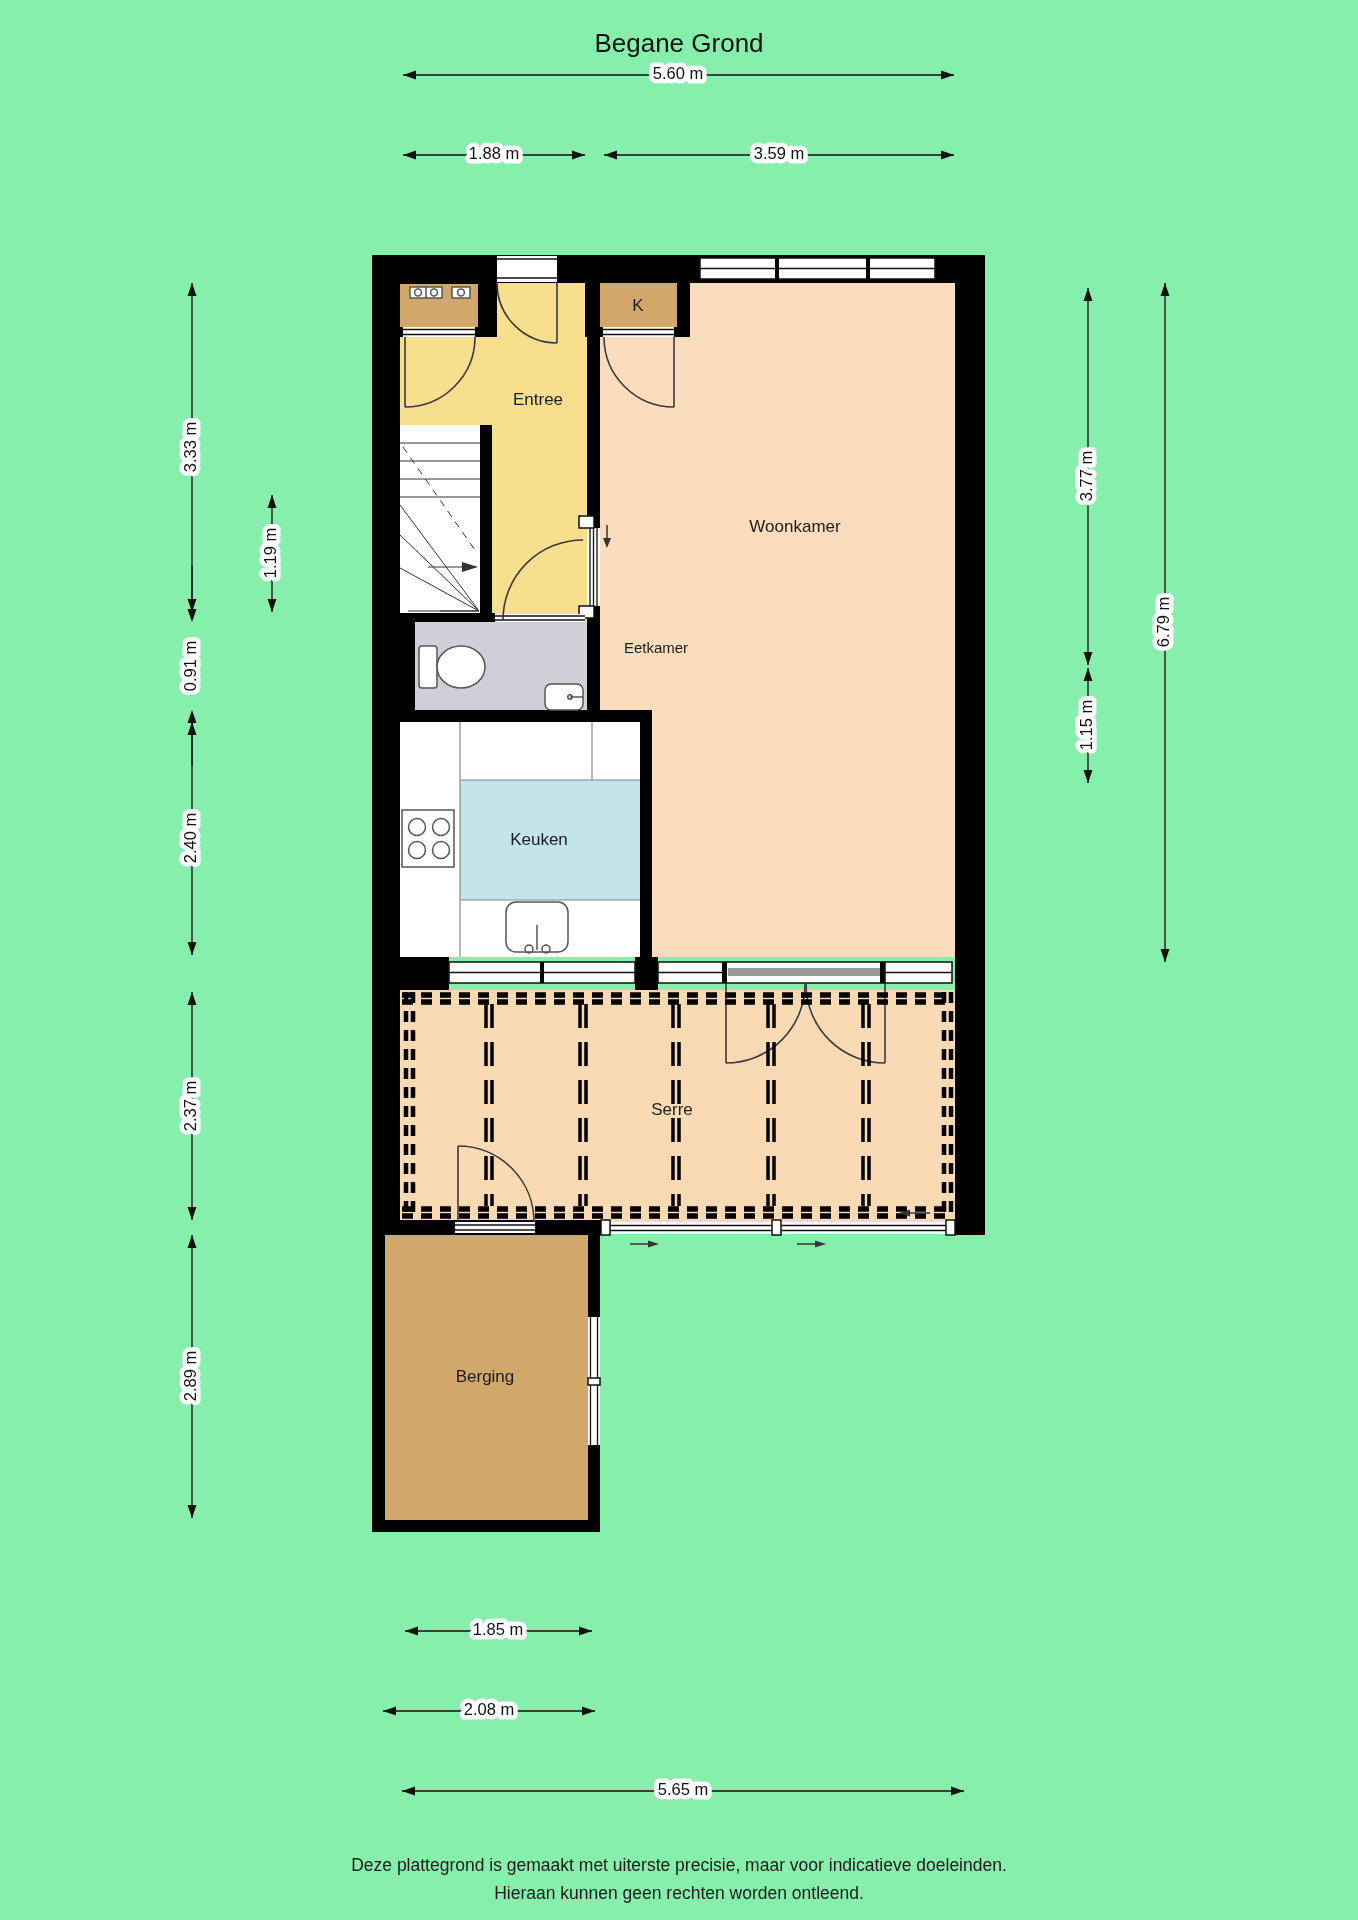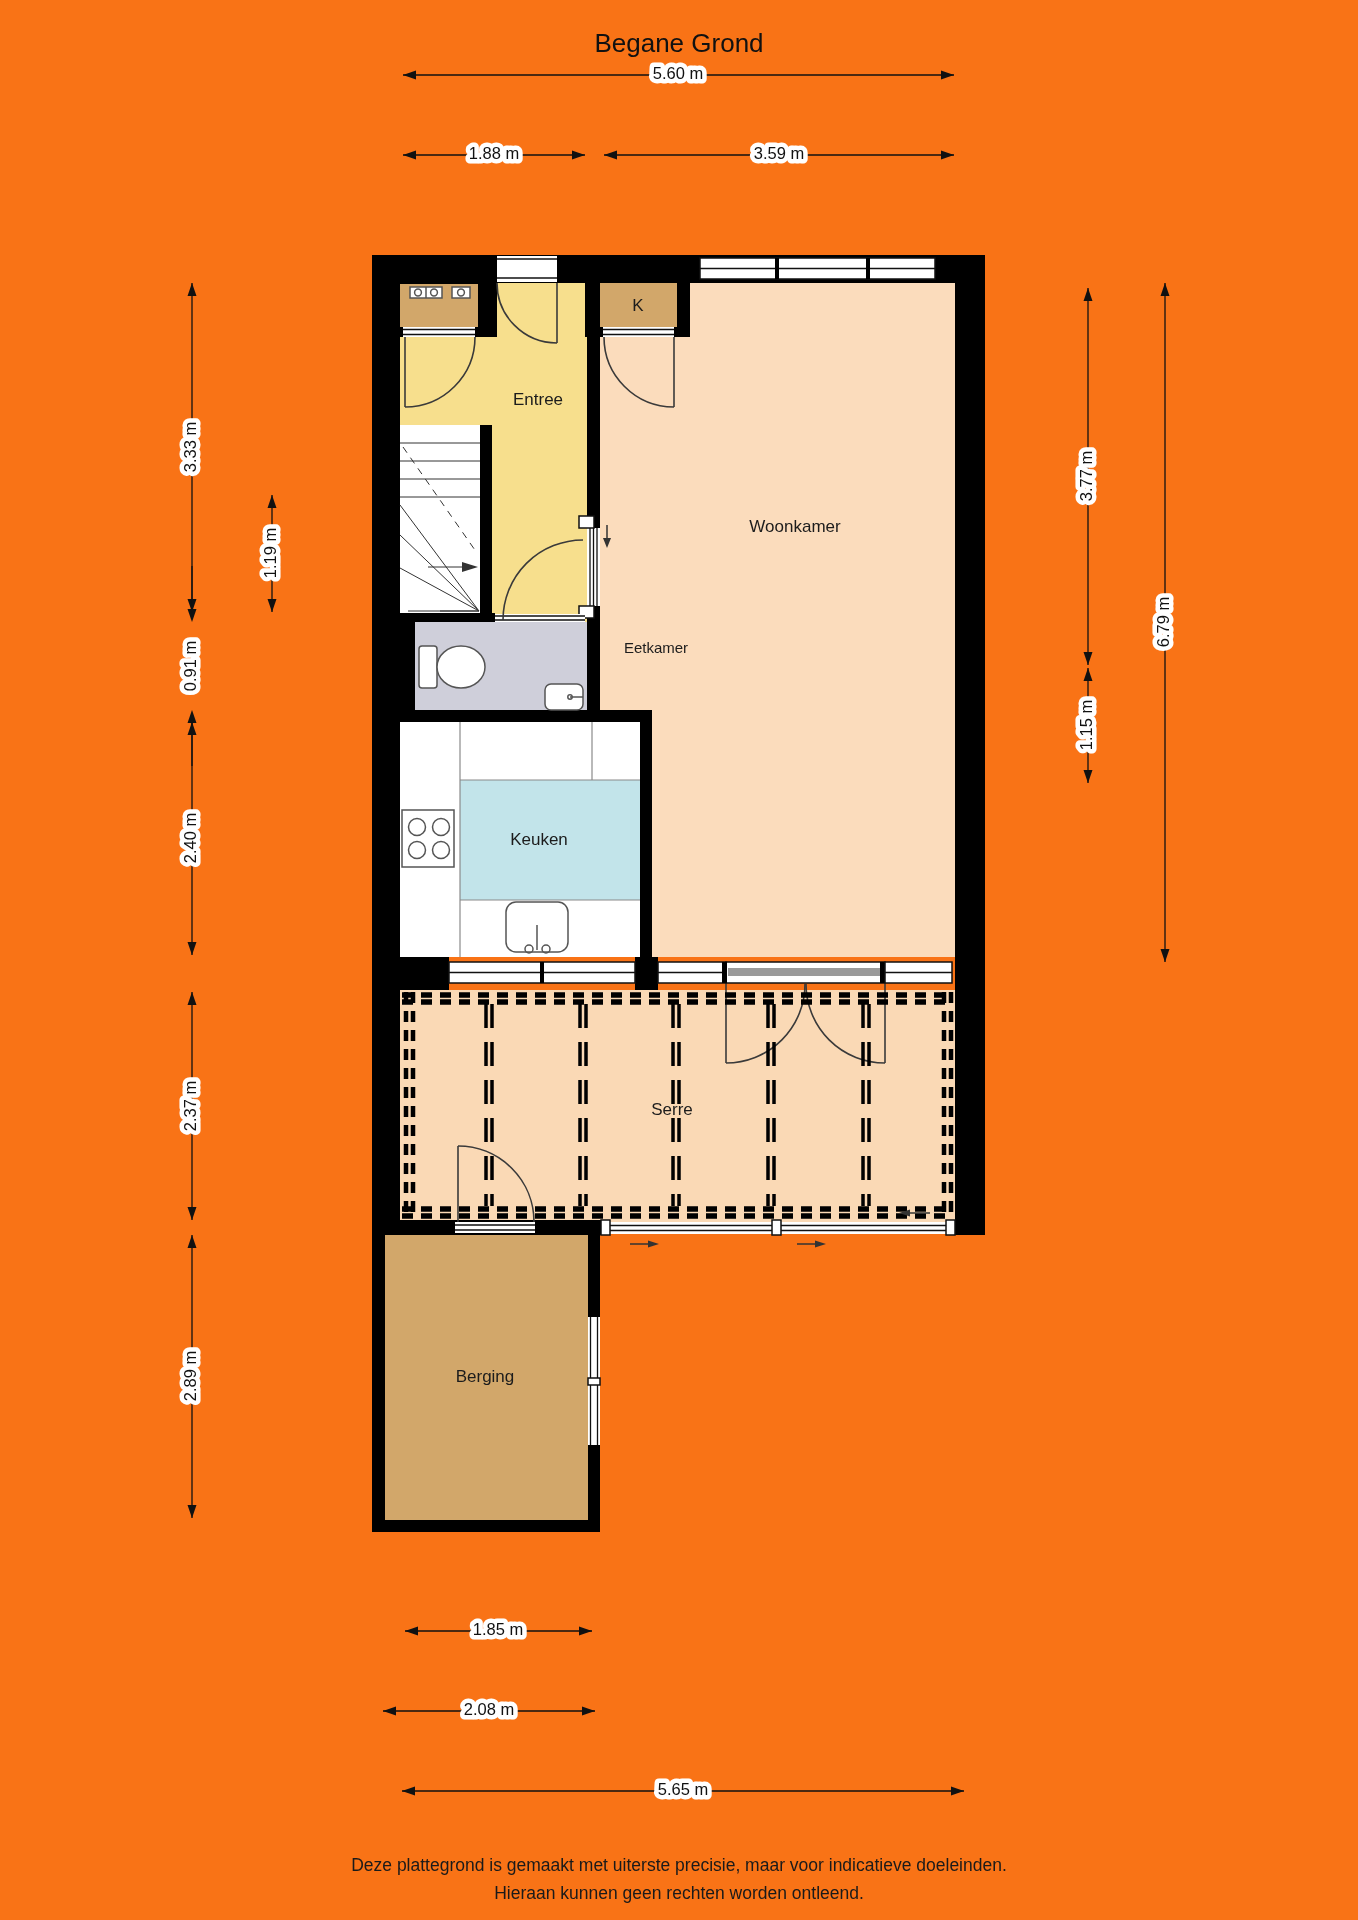--- a/index.html
+++ b/index.html
@@ -1,16 +1,16 @@
 <!DOCTYPE html>
 <html><head>
 <meta charset="utf-8">
 <style>
   html,body{margin:0;padding:0;background:#fff;}
-  .page{width:1358px;height:1920px;margin:0 auto;position:relative;background:#f97316;
+  .page{width:1358px;height:1920px;margin:0 auto;position:relative;background:#86efac;
         font-family:"Liberation Sans", sans-serif;}
   svg{display:block;}
   .w{fill:#000;}
   .open{fill:#fff;}
   .winframe{fill:#fff;stroke:#111;stroke-width:1.5;}
   .winline{stroke:#111;stroke-width:1.3;fill:none;}
   .thinline{stroke:#333;stroke-width:1;fill:none;}
   .arc{fill:none;stroke:#3a3a3a;stroke-width:1.6;}
   .leaf{stroke:#3a3a3a;stroke-width:1.6;fill:none;}
   .fix{fill:#fff;stroke:#555;stroke-width:1.5;}

